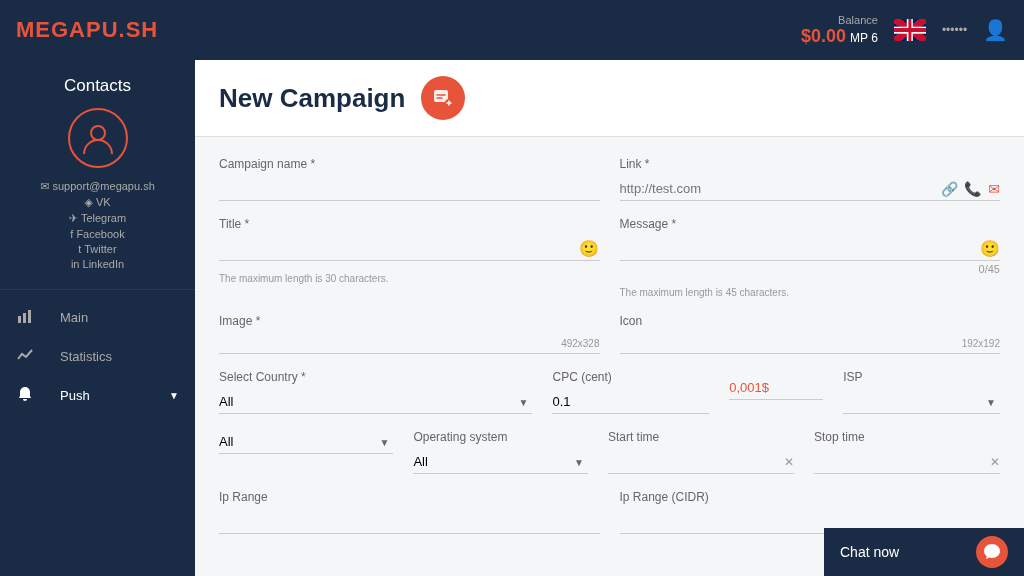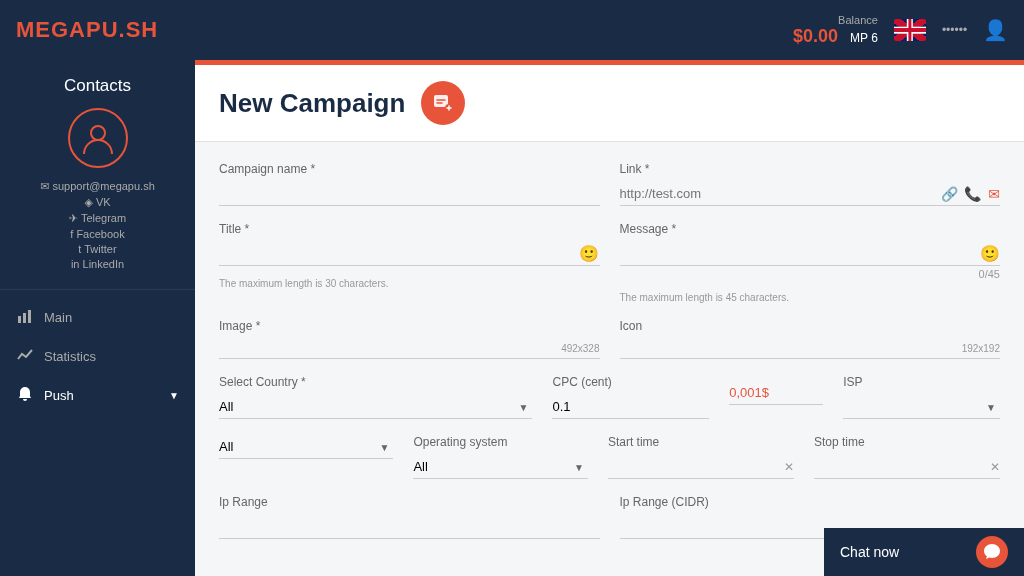--- a/index.html
+++ b/index.html
@@ -83,32 +83,31 @@
     .social-link { color: #aaa; font-size: 11px; display: block; margin: 3px 0; text-decoration: none; }
 
     .sidebar-nav { flex: 1; padding: 8px 0; }
     .nav-item {
       display: flex;
       align-items: center;
       padding: 10px 16px;
       color: #aaa;
       font-size: 13px;
       cursor: pointer;
-      gap: 10px;
+      gap: 26px;
       text-decoration: none;
     }
     .nav-item.active { color: #fff; }
     .nav-item .nav-icon { width: 18px; text-align: center; }
     .nav-item .arrow { margin-left: auto; font-size: 10px; }
 
     
     .content-area {
       flex: 1;
       display: flex;
-      flex-direction: column;
       overflow: hidden;
     }
     .orange-bar { height: 5px; background: #e8543a; flex-shrink: 0; }
     .page-content { flex: 1; overflow-y: auto; background: #f5f6f8; }
 
     .page-header {
       background: #fff;
       padding: 16px 24px;
       display: flex;
       align-items: center;
@@ -252,21 +251,21 @@
 
 <div class="top-nav">
   <div style="display:flex;align-items:center;gap:12px;">
     <div class="logo">
       <span>MEGA</span><span style="color:#e8543a">PU</span><span>.</span><span style="color:#e8543a">SH</span>
     </div>
   </div>
   <div class="nav-right">
     <div class="balance-block">
       <div class="balance-label">Balance</div>
-      <div style="display:flex;align-items:baseline;gap:8px;">
+      <div style="display:flex;align-items:baseline;gap:0;">
         <span class="balance-amount">$0.00</span>
         <span class="balance-mp">MP 6</span>
       </div>
     </div>
     <div class="flag-icon" style="width:32px;height:22px;background:#012169;border-radius:3px;position:relative;overflow:hidden;">
       <div style="position:absolute;top:0;left:0;width:100%;height:100%;background:
         linear-gradient(to bottom right, transparent 40%, #C8102E 40%, #C8102E 60%, transparent 60%),
         linear-gradient(to bottom left, transparent 40%, #C8102E 40%, #C8102E 60%, transparent 60%);"></div>
       <div style="position:absolute;top:50%;left:0;right:0;height:30%;background:#fff;transform:translateY(-50%);"></div>
       <div style="position:absolute;left:50%;top:0;bottom:0;width:20%;background:#fff;transform:translateX(-50%);"></div>

